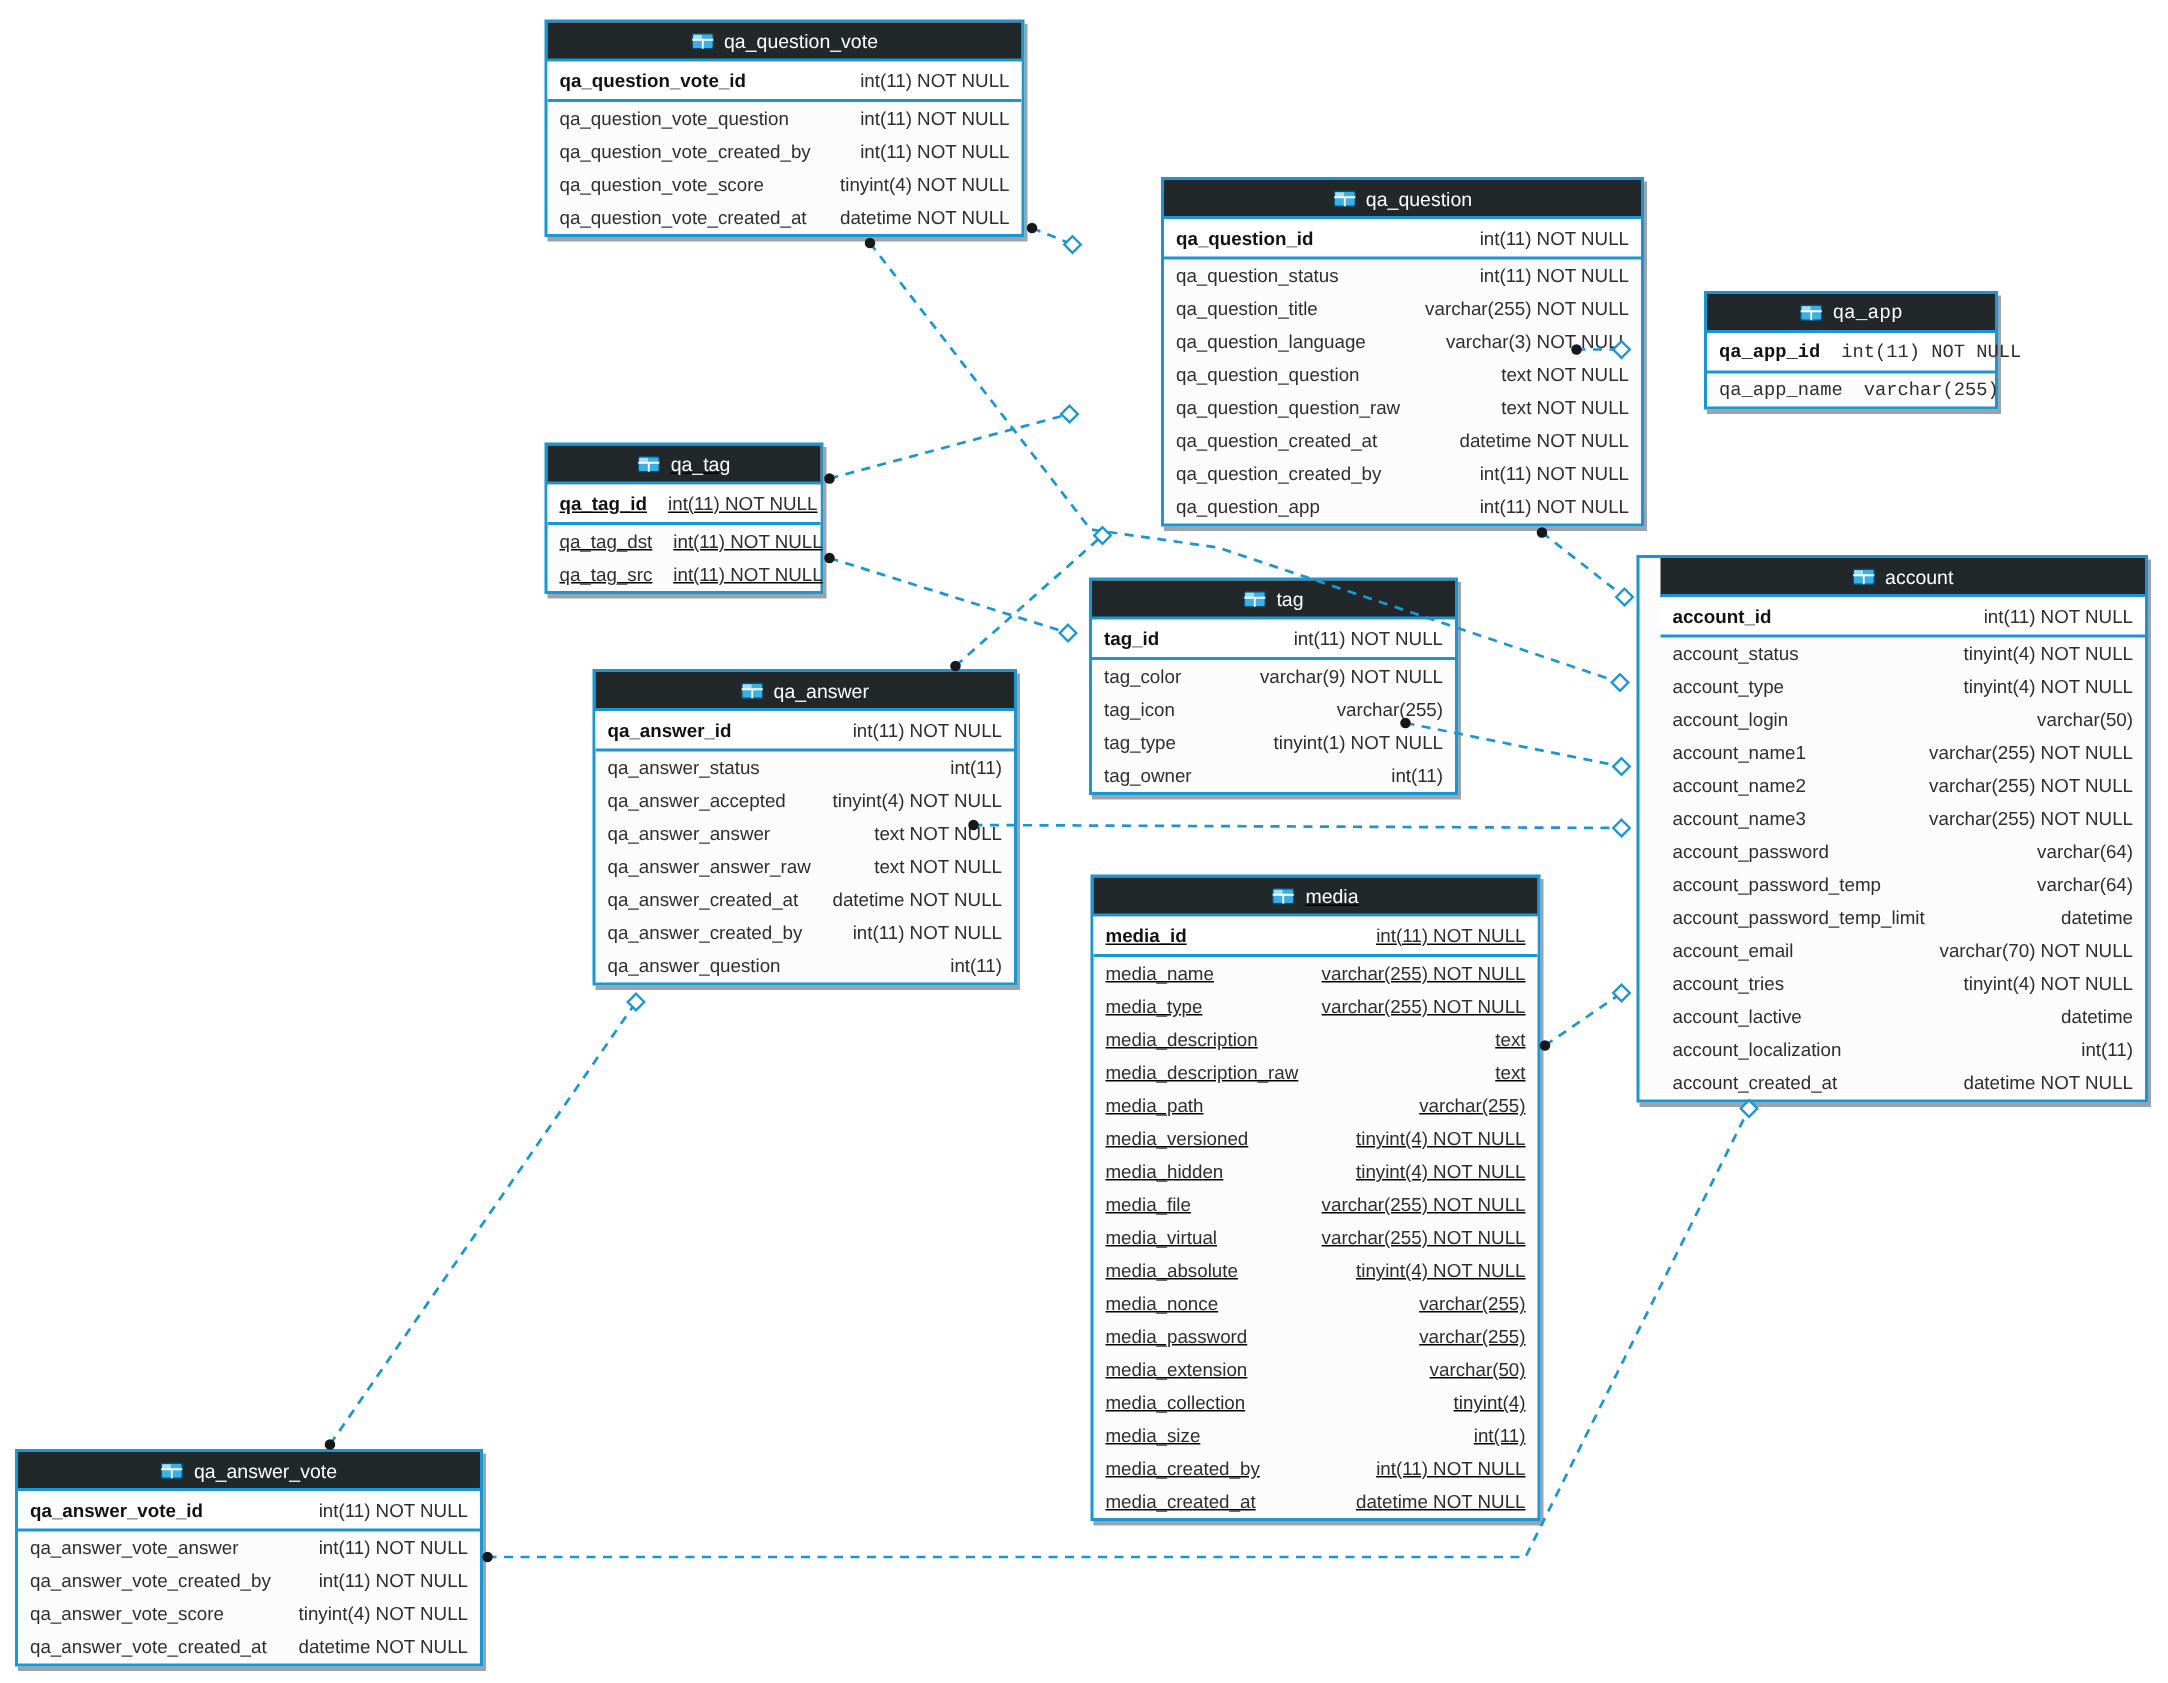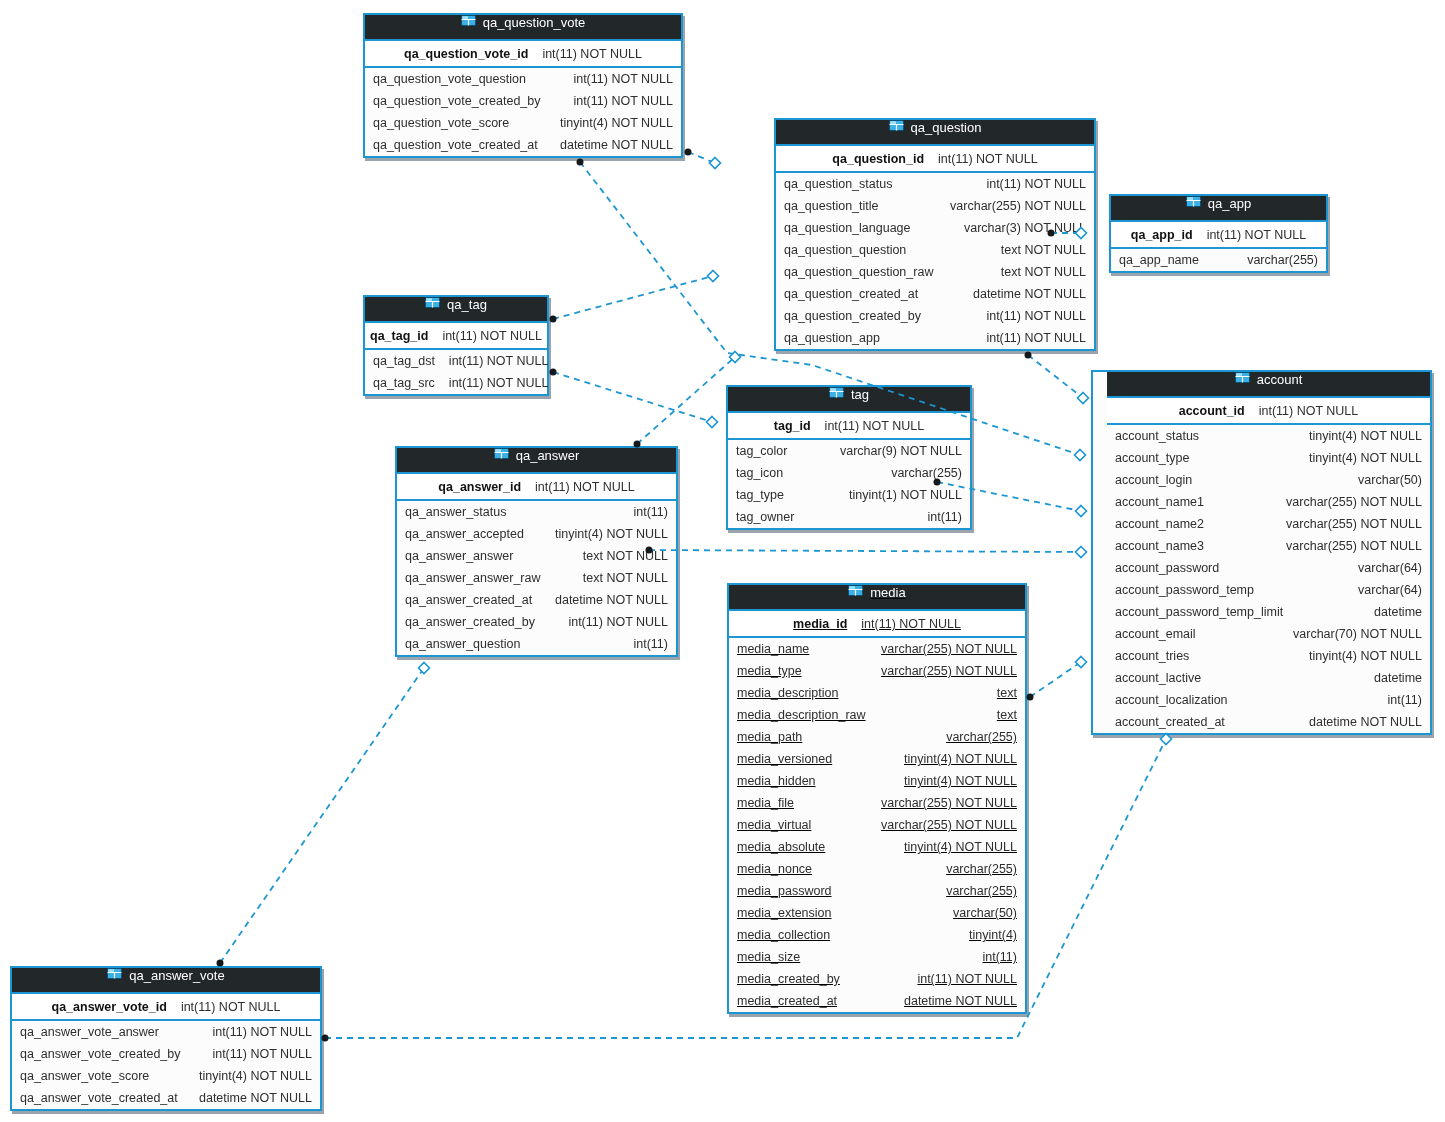--- a/index.html
+++ b/index.html
@@ -7,26 +7,26 @@
     width:1445px;height:1122px;position:relative;background:#ffffff;
     font-family:"Liberation Sans", sans-serif;overflow:hidden;
   }
   #edges{position:absolute;left:0;top:0;width:1445px;height:1122px;z-index:5;pointer-events:none;}
   #canvas{position:absolute;left:0;top:0;width:1445px;height:1122px;z-index:2;}
   .tbl{
     position:absolute;background:#fcfcfd;border:2px solid #1b96d2;
     box-shadow:2px 3px 0 rgba(34,54,70,0.45);box-sizing:border-box;
   }
   .tbl-header{
-    background:#22272a;color:#ffffff;height:24px;display:flex;align-items:flex-start;
+    background:#22272a;color:#ffffff;height:24px;display:flex;align-items:center;
     justify-content:center;gap:7px;font-size:13px;border-bottom:2px solid #1b96d2;
     white-space:nowrap;
   }
   .pk-row{
-    height:25px;display:flex;align-items:center;justify-content:center;
+    height:25px;display:flex;align-items:center;justify-content:space-between;
     padding:0 8px;border-bottom:2px solid #1b96d2;background:#ffffff;
     font-size:12.5px;white-space:nowrap;
   }
   .pk-row .col-name{font-weight:bold;color:#111111;}
   .col-row{
     height:22px;display:flex;align-items:center;justify-content:space-between;
     padding:0 8px;font-size:12.5px;white-space:nowrap;
   }
   .col-name{color:#2e2e2e;}
   .col-type{color:#2e2e2e;margin-left:14px;}
@@ -171,41 +171,41 @@
       </div>
       <div class="col-row">
         <span class="col-name">qa_question_created_by</span>
         <span class="col-type">int(11) NOT NULL</span>
       </div>
       <div class="col-row">
         <span class="col-name">qa_question_app</span>
         <span class="col-type">int(11) NOT NULL</span>
       </div>
     </div>
-    <div class="tbl" style="left: 1109px; top: 194px; width: 219px;">
+    <div class="tbl" style="left: 1136px; top: 194px; width: 196px; font-family: Liberation Mono, monospace;">
       <div class="tbl-header">
         <span class="tbl-icon">
           <svg width="15" height="11" viewBox="0 0 15 11">
             <rect x="0.5" y="0.5" width="14" height="10" rx="1.2" fill="#3bb0e4" stroke="#0d4f73"></rect>
             <rect x="1.2" y="1.2" width="5.8" height="3" fill="#9fe0f8"></rect>
             <path d="M0.5 4.5 H14.5 M7.5 4.5 V10.5" stroke="#ffffff" stroke-width="1.2" fill="none"></path>
           </svg>
         </span>
         <span>qa_app</span>
       </div>
       <div class="pk-row">
         <span class="col-name">qa_app_id</span>
         <span class="col-type">int(11) NOT NULL</span>
       </div>
       <div class="col-row">
         <span class="col-name">qa_app_name</span>
         <span class="col-type">varchar(255)</span>
       </div>
     </div>
-    <div class="tbl" style="left: 363px; top: 295px; width: 186px;">
+    <div class="tbl" style="left: 363px; top: 295px; width: 186px; text-decoration: underline;">
       <div class="tbl-header">
         <span class="tbl-icon">
           <svg width="15" height="11" viewBox="0 0 15 11">
             <rect x="0.5" y="0.5" width="14" height="10" rx="1.2" fill="#3bb0e4" stroke="#0d4f73"></rect>
             <rect x="1.2" y="1.2" width="5.8" height="3" fill="#9fe0f8"></rect>
             <path d="M0.5 4.5 H14.5 M7.5 4.5 V10.5" stroke="#ffffff" stroke-width="1.2" fill="none"></path>
           </svg>
         </span>
         <span>qa_tag</span>
       </div>

